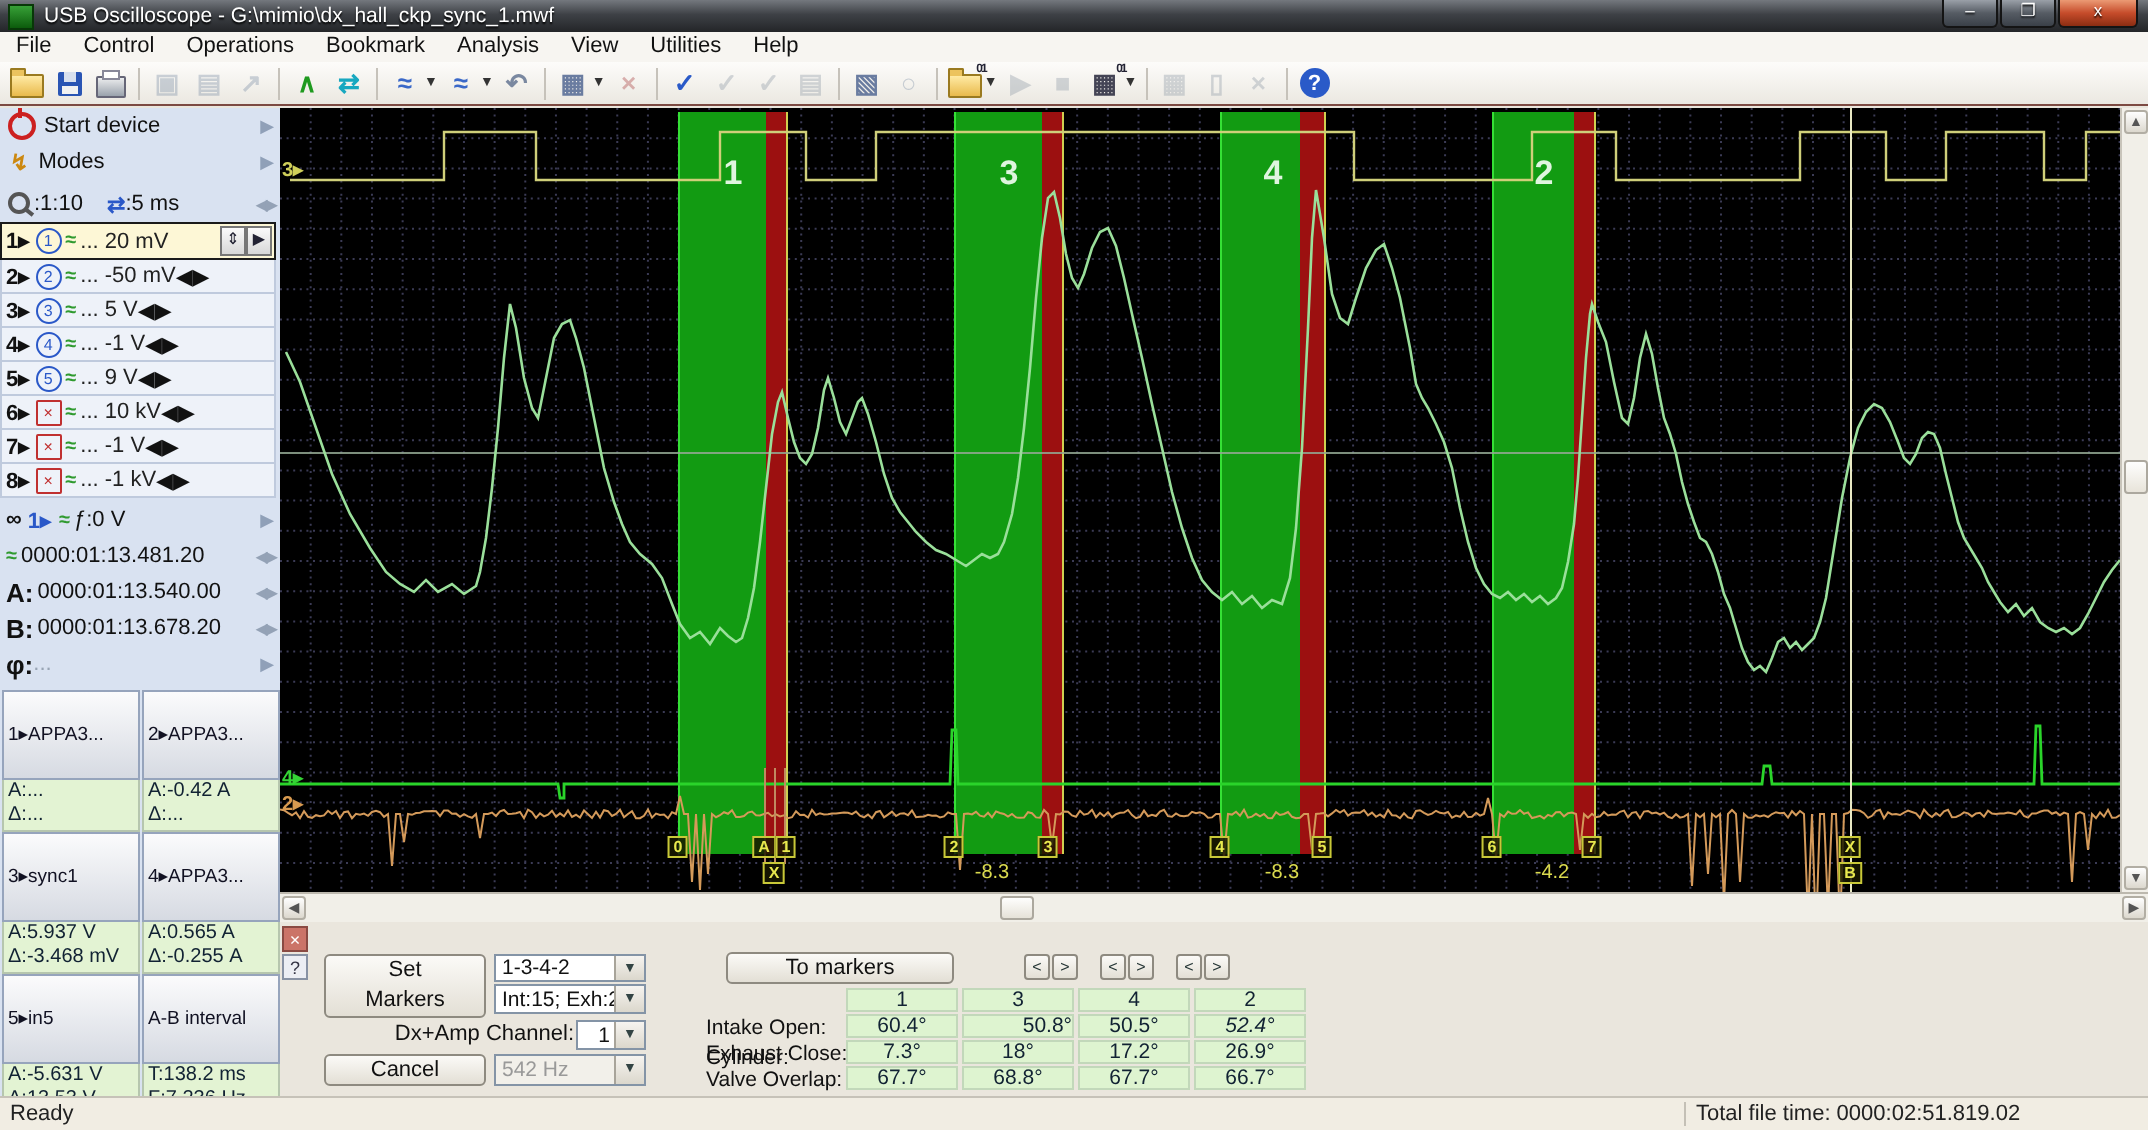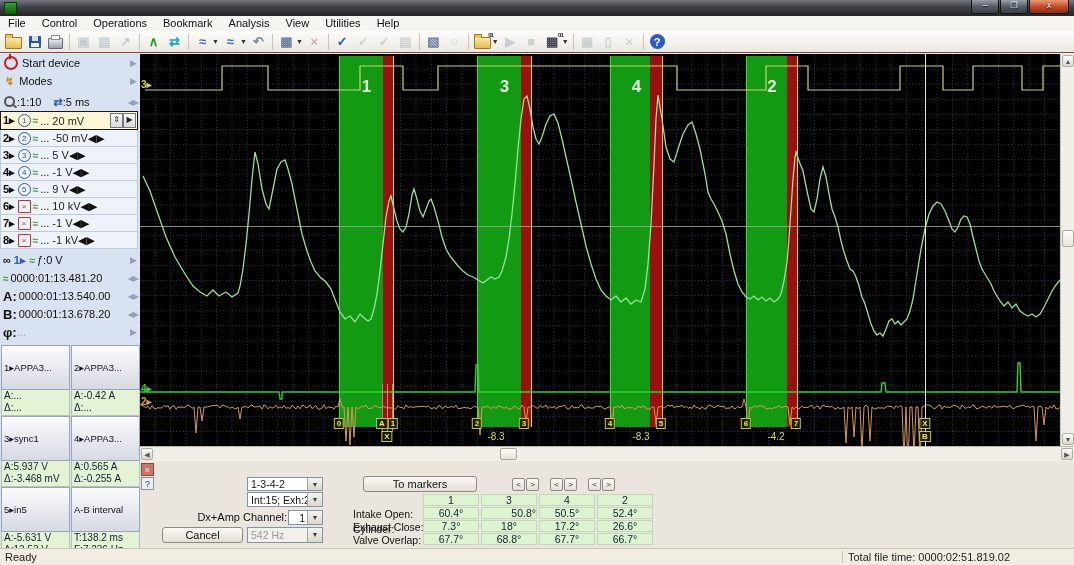--- a/index.html
+++ b/index.html
@@ -112,20 +112,21 @@
     border-top:1px solid #c6c2b8;box-sizing:border-box;color:#222}
   .status .sl{position:absolute;left:5px;top:2px}
   .status .sr{position:absolute;left:848px;top:2px}
   .status .sd{position:absolute;left:842px;top:2px;width:1px;height:12px;background:#c4c0b6}
 </style>
 </head>
 <body>
 
 <div class="titlebar">
   <span class="appicon"></span>
+  <span>USB Oscilloscope - G:\mimio\dx_hall_ckp_sync_1.mwf</span>
   <div class="winbtns">
     <div class="winbtn">–</div>
     <div class="winbtn">❐</div>
     <div class="winbtn close">x</div>
   </div>
 </div>
 
 <div class="menubar">
     <div class="menuitem">File</div>
     <div class="menuitem">Control</div>
@@ -471,20 +472,24 @@
 <div class="hscroll">
   <div class="sbarrow" style="top:1px;left:1px">◀</div>
   <div class="hthumb"></div>
   <div class="sbarrow" style="top:1px;left:auto;right:1px">▶</div>
 </div>
 
 <div class="panel">
   <div class="xbtn" style="left:1px;top:2px">×</div>
   <div class="qbtn" style="left:1px;top:16px">?</div>
 
+  <div class="pbtn" style="left:22px;top:16px;width:81px;height:32px;line-height:15px">
+    <div>Set</div>
+    <div>Markers</div>
+  </div>
   <div class="combo" style="left:107px;top:16px;width:76px;height:14px;line-height:13px">
     <span>1-3-4-2</span>
     <span class="da">▼</span>
   </div>
   <div class="combo" style="left:107px;top:31px;width:76px;height:15px;line-height:14px">
     <span>Int:15; Exh:20</span>
     <span class="da">▼</span>
   </div>
   <div class="plabel" style="left:55px;top:50px;width:92px;text-align:right">Dx+Amp Channel:</div>
   <div class="combo" style="left:148px;top:49px;width:35px;height:15px;line-height:14px;text-align:right;padding-right:17px">
@@ -506,26 +511,26 @@
   <div id="ptable">
       <div class="tlabel" style="left: 213px; top: 34px; margin-top: 28px;">Cylinder:</div>
       <div class="tcell" style="left: 283px; top: 33px; width: 56px; height: 12px;">1</div>
       <div class="tcell" style="left: 341px; top: 33px; width: 56px; height: 12px;">3</div>
       <div class="tcell" style="left: 399px; top: 33px; width: 56px; height: 12px;">4</div>
       <div class="tcell" style="left: 457px; top: 33px; width: 56px; height: 12px;">2</div>
       <div class="tlabel" style="left: 213px; top: 47px;">Intake Open:</div>
       <div class="tcell" style="left: 283px; top: 46px; width: 56px; height: 12px;">60.4°</div>
       <div class="tcell" style="left: 341px; top: 46px; width: 56px; height: 12px; text-align: right;">50.8°</div>
       <div class="tcell" style="left: 399px; top: 46px; width: 56px; height: 12px;">50.5°</div>
-      <div class="tcell" style="left: 457px; top: 46px; width: 56px; height: 12px;">52.4°</div>
+      <div class="tcell" style="left: 457px; top: 46px; width: 56px; height: 12px; font-style: italic;">52.4°</div>
       <div class="tlabel" style="left: 213px; top: 60px;">Exhaust Close:</div>
       <div class="tcell" style="left: 283px; top: 59px; width: 56px; height: 12px;">7.3°</div>
       <div class="tcell" style="left: 341px; top: 59px; width: 56px; height: 12px;">18°</div>
       <div class="tcell" style="left: 399px; top: 59px; width: 56px; height: 12px;">17.2°</div>
-      <div class="tcell" style="left: 457px; top: 59px; width: 56px; height: 12px;">26.6°</div>
+      <div class="tcell" style="left: 457px; top: 59px; width: 56px; height: 12px;">26.9°</div>
       <div class="tlabel" style="left: 213px; top: 73px;">Valve Overlap:</div>
       <div class="tcell" style="left: 283px; top: 72px; width: 56px; height: 12px;">67.7°</div>
       <div class="tcell" style="left: 341px; top: 72px; width: 56px; height: 12px;">68.8°</div>
       <div class="tcell" style="left: 399px; top: 72px; width: 56px; height: 12px;">67.7°</div>
       <div class="tcell" style="left: 457px; top: 72px; width: 56px; height: 12px;">66.7°</div>
     </div>
 </div>
 
 <div class="status">
   <span class="sl">Ready</span>

